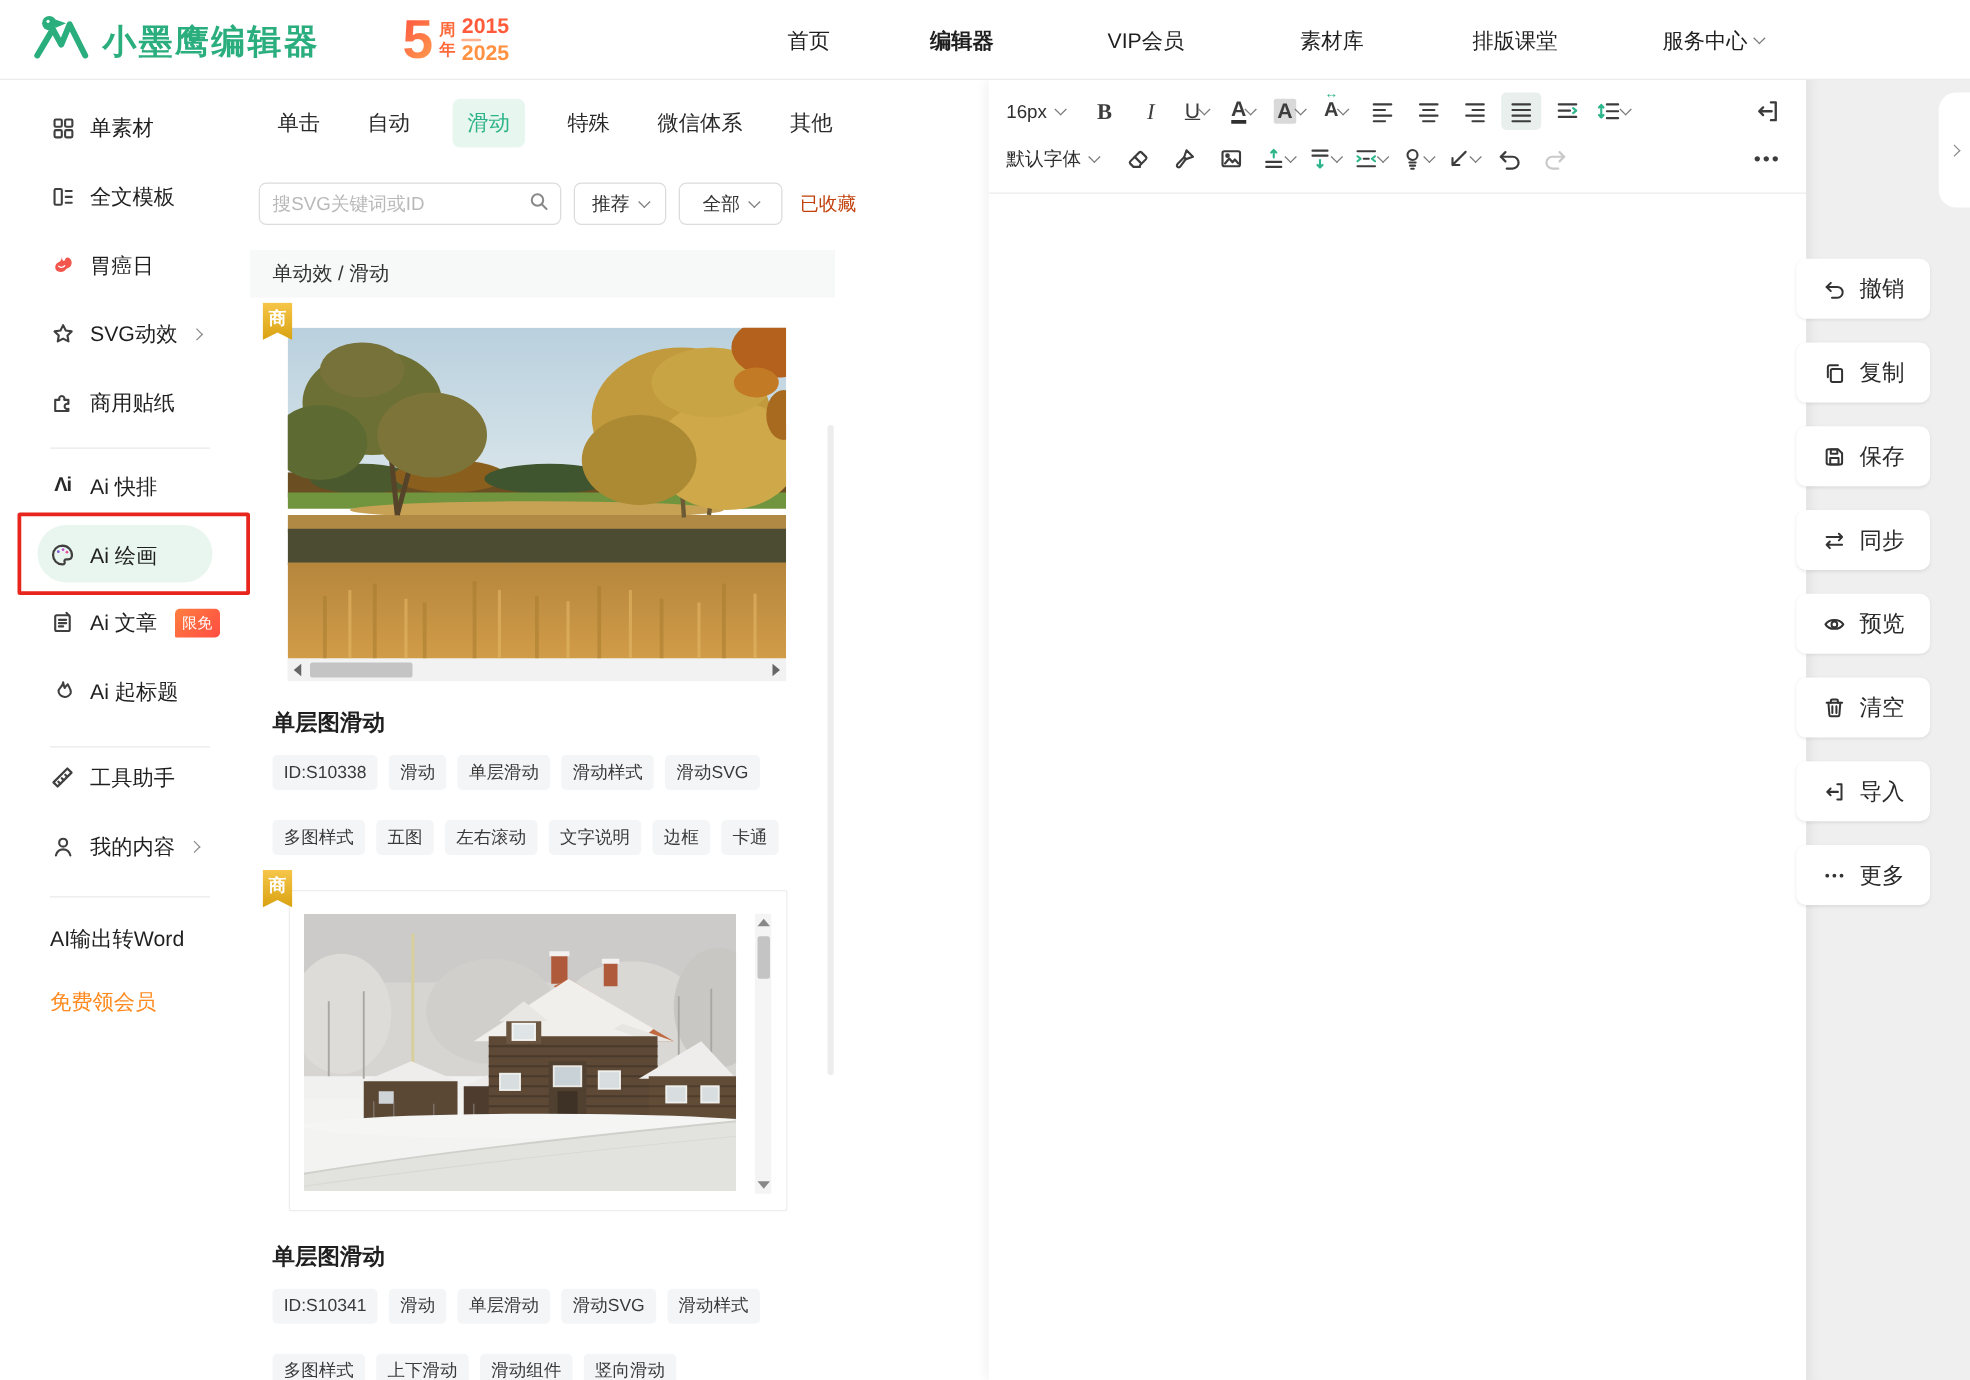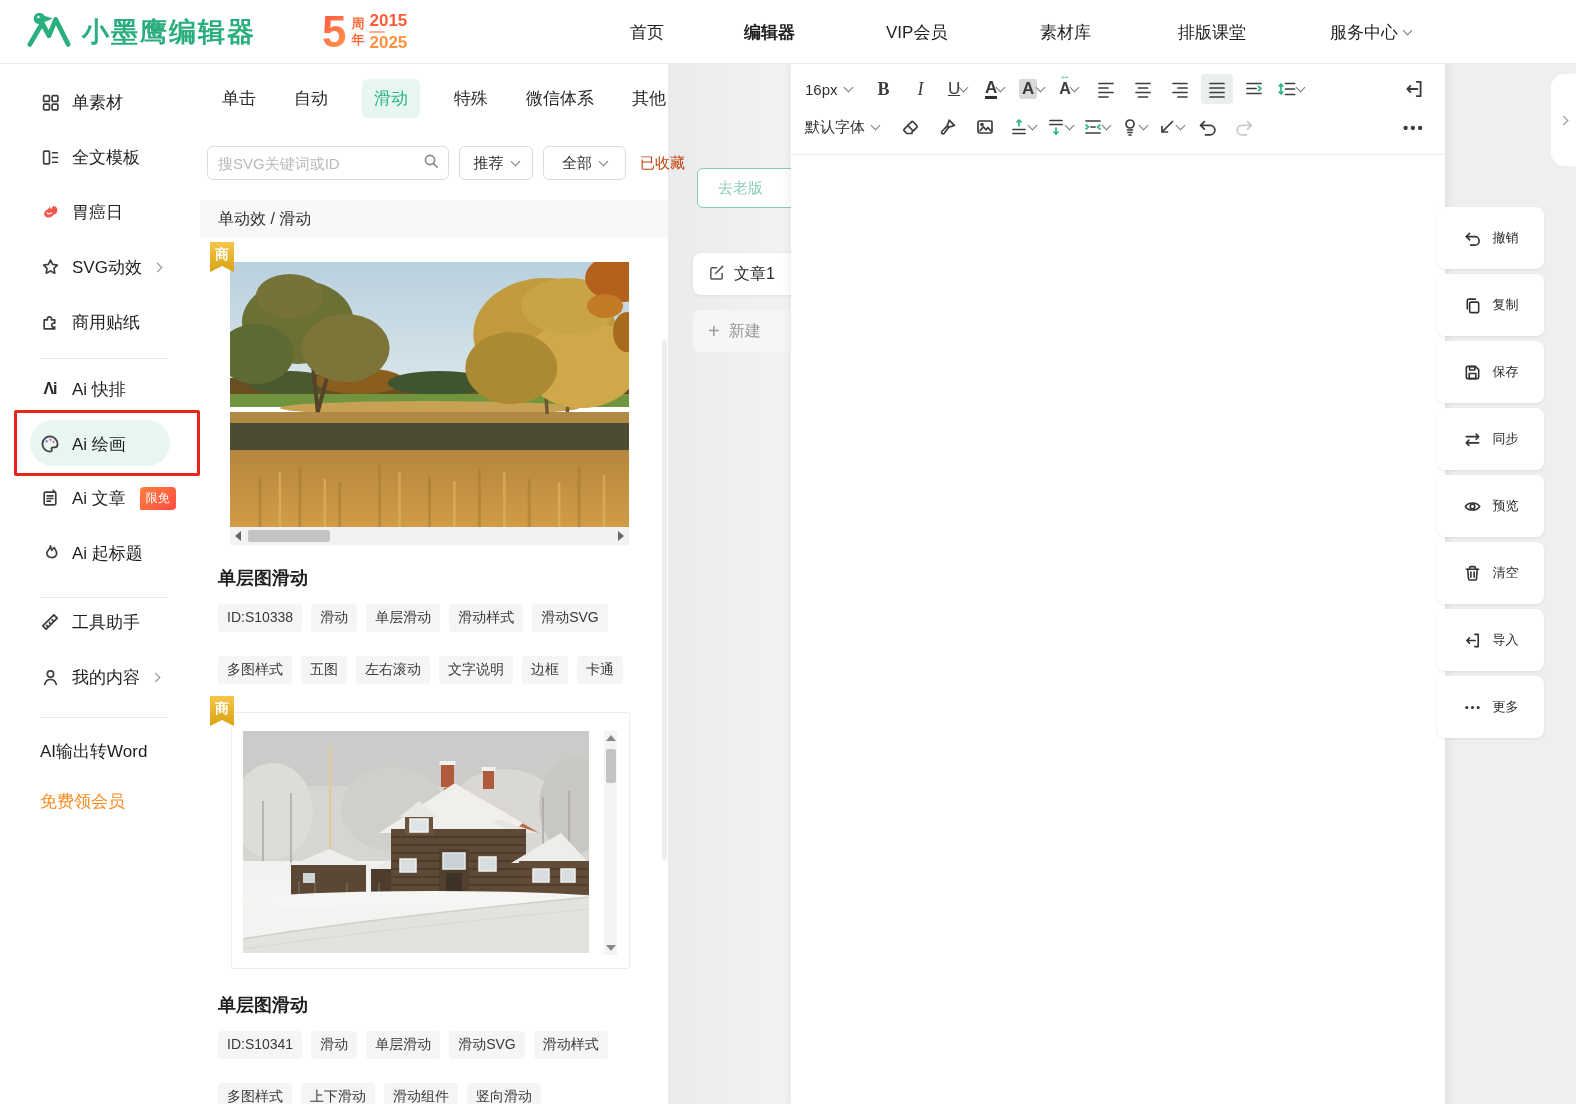--- a/index.html
+++ b/index.html
@@ -97,21 +97,21 @@
   .ta-sp:before { content:"↔"; position:absolute; top:-11px; left:50%; transform:translateX(-50%); font-size:11px; color:#2bb58a; font-weight:400; }
   .tspacer { flex:1; }
   svg.tico { stroke:#3c3c3c; fill:none; stroke-width:1.7; stroke-linecap:round; stroke-linejoin:round; }
   svg.tico .g { stroke:#2bb58a; }
   svg.tico .dis { stroke:#c9c9c9; }
   .dots { font-size:15px; letter-spacing:2px; color:#3c3c3c; font-weight:700; }
 
   
   .rightbar { position:absolute; right:0; top:64px; width:131px; bottom:0; background:#efefef; z-index:30; box-shadow:inset 10px 0 10px -8px rgba(0,0,0,.07); }
   .collapse-tab { position:absolute; right:0; top:10px; width:25px; height:92px; background:#fff; border-radius:14px 0 0 14px; display:flex; align-items:center; justify-content:center; cursor:pointer; }
-  .act-btn { position:absolute; left:-8px; width:107px; height:62px; background:#fff; border-radius:8px; box-shadow:0 1px 3px rgba(0,0,0,.08); display:flex; align-items:center; justify-content:center; gap:11px; font-size:13px; color:#2a2a2a; cursor:pointer; }
+  .act-btn { position:absolute; left:-8px; width:107px; height:48px; background:#fff; border-radius:8px; box-shadow:0 1px 3px rgba(0,0,0,.08); display:flex; align-items:center; justify-content:center; gap:11px; font-size:18px; color:#2a2a2a; cursor:pointer; }
   svg.aico { stroke:#333; fill:none; stroke-width:1.7; stroke-linecap:round; stroke-linejoin:round; }
 </style>
 </head>
 <body>
 
 <div id="app">
 
   <div class="header">
     <div class="logo">
       <span>
@@ -442,38 +442,20 @@
         <span class="tag">滑动样式</span>
         <span class="tag">多图样式</span>
         <span class="tag">上下滑动</span>
         <span class="tag">滑动组件</span>
         <span class="tag">竖向滑动</span>
     </div>
 
     <div class="mat-scrollthumb"></div>
   </div>
 
-  <div class="gutter">
-    <div class="old-btn">
-        <span>去老版</span>
-      </div>
-    <div class="doc-tab">
-      <span>
-        <svg class="oicon" width="17" height="17" viewBox="0 0 18 18" style="stroke:#555">
-            <path d="M15 10 v4.5 a1.5 1.5 0 0 1 -1.5 1.5 h-9 A1.5 1.5 0 0 1 3 14.5 v-9 A1.5 1.5 0 0 1 4.5 4 H9"></path>
-            <path d="M8 10 L15.5 2.5"></path>
-          </svg>
-      </span>
-      <span>文章1</span>
-    </div>
-    <div class="new-tab">
-      <span class="plus">+</span>
-      <span>新建</span>
-    </div>
-  </div>
 
   <div class="canvas">
     <div class="toolbar">
       <div class="trow">
         <div class="tsel">
             <span>16px</span>
             <span class="cv"></span>
           </div>
         <div class="titem">
             <span class="tb">B</span>

